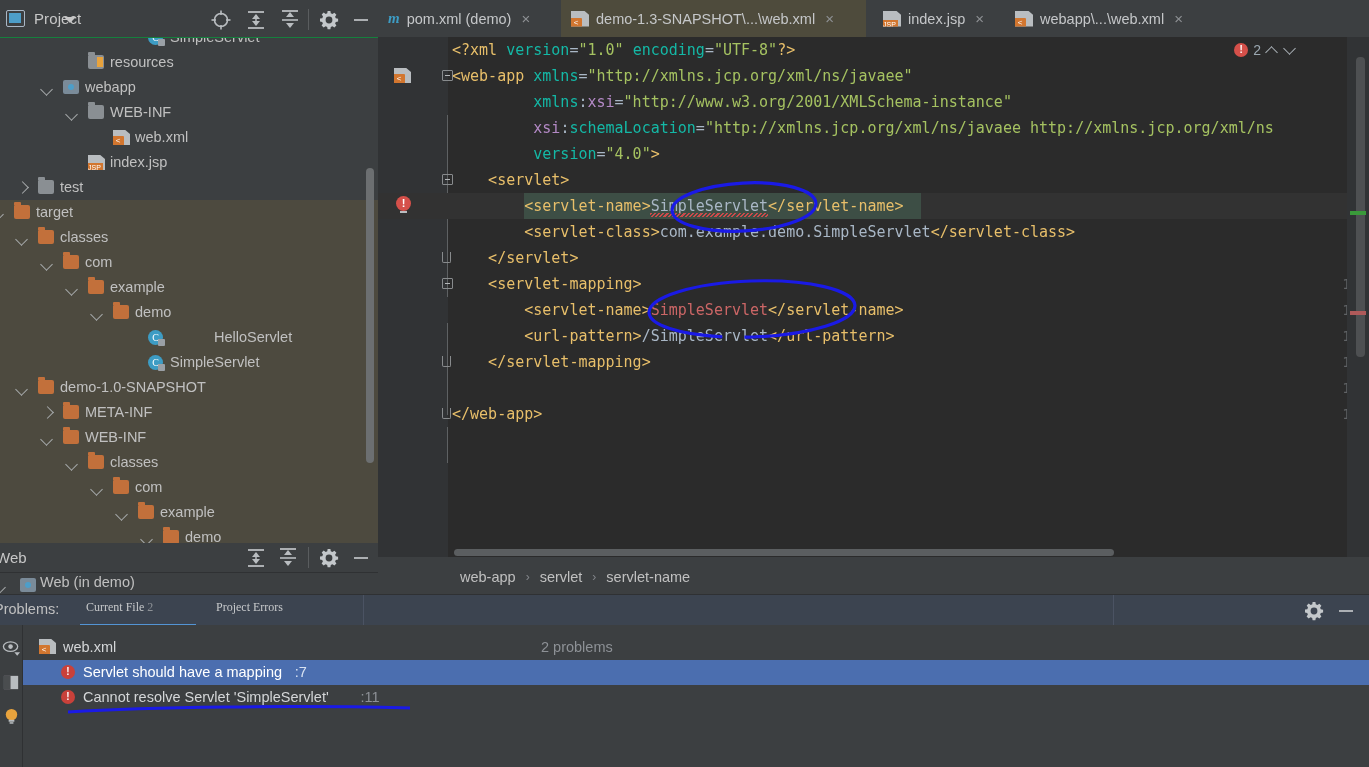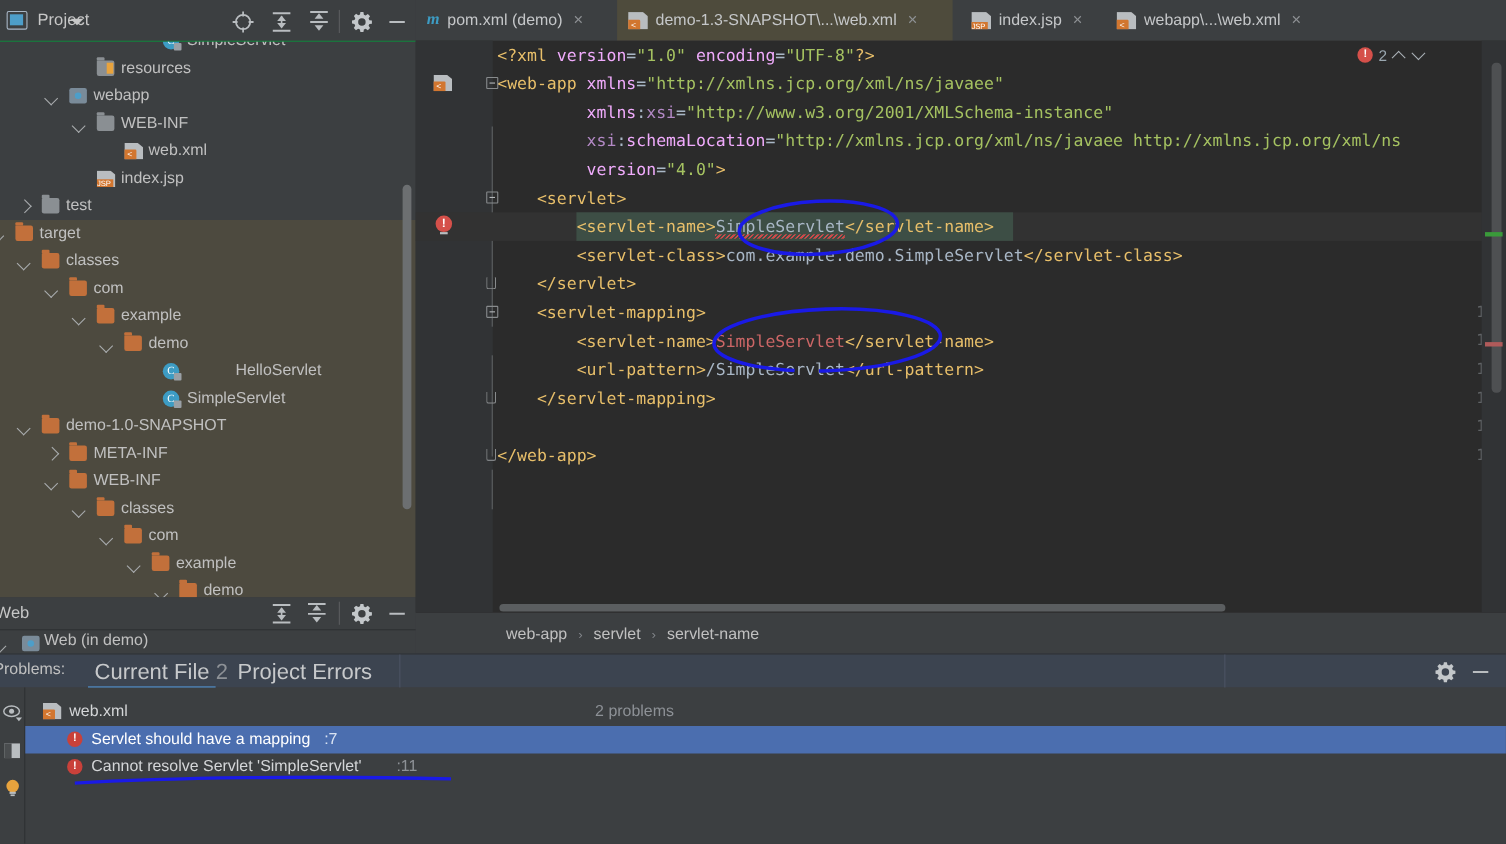--- a/index.html
+++ b/index.html
@@ -62,21 +62,21 @@
   
   #editor{ position:absolute; left:378px; top:37px; width:991px; height:520px; background:#2b2b2b; }
   #gutter{ position:absolute; left:0; top:0; width:70px; height:520px; background:#313335; }
   .lnum{ position:absolute; right:10px; width:40px; text-align:right; font-family:"DejaVu Sans Mono", monospace; font-size:14px; color:#606366; }
   .fold{ position:absolute; left:64px; width:11px; height:11px; }
   .fold.box{ border:1px solid #888b8d; border-radius:1px; }
   .fold.box::after{ content:""; position:absolute; left:2px; top:4px; width:5px; height:1px; background:#b4b7b9;}
   .fold.end{ width:9px; height:11px; border:1px solid #888b8d; border-top:none; border-radius:0 0 2px 2px;}
   .foldline{ position:absolute; left:69px; width:1px; background:#5e6163; }
   .code{ position:absolute; left:74px; font-family:"DejaVu Sans Mono", monospace; font-size:15px; white-space:pre; line-height:26px; }
-  .c-tag{ color:#e8bf6a; } .c-attr{ color:#f0abfc; } .c-ns{ color:#b389c5; }
+  .c-tag{ color:#e8bf6a; } .c-attr{ color:#14b8a6; } .c-ns{ color:#b389c5; }
   .c-str{ color:#a5c261; } .c-txt{ color:#a9b7c6; } .c-err{ color:#cc6666; }
   .c-pi{ color:#e8bf6a; }
   .caretline{ position:absolute; left:0; width:991px; height:26px; background:#323232; }
   .hl-green{ position:absolute; height:26px; background:#3d4e45; }
   .squiggle{ position:absolute; height:4px;
      background-image: repeating-linear-gradient(135deg,#cc4b4b 0 1.5px, transparent 1.5px 3px); }
   .gutter-bulb{ position:absolute; left:18px; width:16px; height:20px; }
   .gutter-bulb .b{ position:absolute; left:0; top:0; width:15px;height:15px;border-radius:50%;background:#d5504a; }
   .gutter-bulb .b::after{content:"!";position:absolute;left:0;top:0;width:15px;line-height:15px;text-align:center;color:#fff;font-size:11px;font-weight:bold;font-family:"Liberation Sans",sans-serif;}
   .gutter-bulb .st{ position:absolute; left:4px; top:15px; width:7px; height:2px; background:#b9bdc0;}
@@ -97,21 +97,21 @@
   #edit-hscroll{ position:absolute; left:76px; top:512px; width:660px; height:7px; background:#5b5e60; border-radius:4px; }
 
   
   #breadcrumb{ position:absolute; left:378px; top:560px; width:991px; height:34px; background:#3c3f41; display:flex; align-items:center; gap:10px; padding-left:82px; font-size:14.5px; color:#c0c0c0; }
   .bc-sep{ color:#82858a; font-size:12px; }
 
   
   #problems{ position:absolute; left:0; top:594px; width:1369px; height:173px; background:#3c3f41; }
   #prob-header{ position:absolute; left:0; top:0; width:1369px; height:31px; background:#3c4450; border-top:1px solid #2f3133; }
   .prob-label{ position:absolute; left:-6px; top:6px; font-size:14.5px; color:#c0c0c0; }
-  .prob-tab{ position:absolute; top:5px; font-size:20px; color:#c7c9cb; cursor:pointer; }
+  .prob-tab{ position:absolute; top:5px; font-size:12px; color:#c7c9cb; cursor:pointer;font-family:Liberation Serif, serif; }
   .prob-tab .cnt{ color:#8d9196; }
   .prob-tab-underline{ position:absolute; top:29px; height:2px; background:#5394d4; }
   .prob-hdr-sep{ position:absolute; top:0; width:1px; height:31px; background:#4b5363; }
   #prob-left-rail{ position:absolute; left:0; top:31px; width:22px; height:142px; background:#3c3f41; }
   .rail-ic{ position:absolute; left:2px; width:19px; height:19px; cursor:pointer; }
   #prob-body{ position:absolute; left:22px; top:31px; width:1347px; height:142px; background:#3c3f41; border-left:1px solid #2f3133;}
   .prow{ position:absolute; left:0; width:1347px; height:25px; font-size:14.5px; line-height:25px; white-space:nowrap;}
   .prow.sel{ background:#4b6eaf; }
   .perr{ position:absolute; width:14px;height:14px;border-radius:50%;background:#c9413a; top:5px;}
   .perr::after{content:"!";position:absolute;left:0;top:0;width:14px;line-height:14px;text-align:center;color:#fff;font-size:10px;font-weight:bold;}

